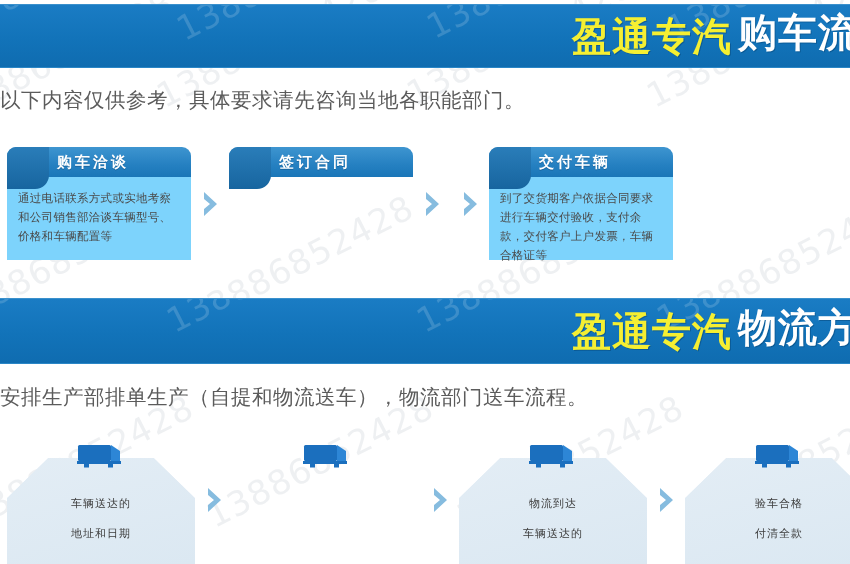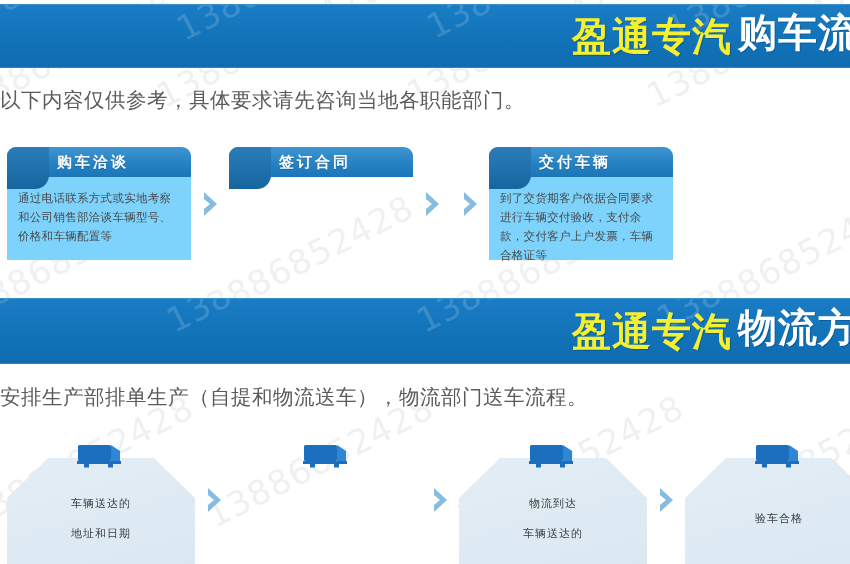--- a/index.html
+++ b/index.html
@@ -377,20 +377,21 @@
       <svg class="logi-truck" viewBox="0 0 54 30">
         <rect x="4" y="3" width="33" height="16" rx="1.5" fill="#1b6fbe"></rect>
         <path d="M37 3 L46 9 L46 19 L37 19 Z" fill="#2d86d6"></path>
         <rect x="3" y="19" width="44" height="3" fill="#1b6fbe"></rect>
         <rect x="10" y="22" width="5" height="3.5" fill="#1b6fbe"></rect>
         <rect x="34" y="22" width="5" height="3.5" fill="#1b6fbe"></rect>
       </svg>
       <div class="logi-shape">
         <div class="logi-text">
           <div>验车合格</div>
+          <div>付清全款</div>
         </div>
       </div>
     </div>
 
     <div class="row-pad"></div>
   </div>
 
 </div>
 
 </body></html>

